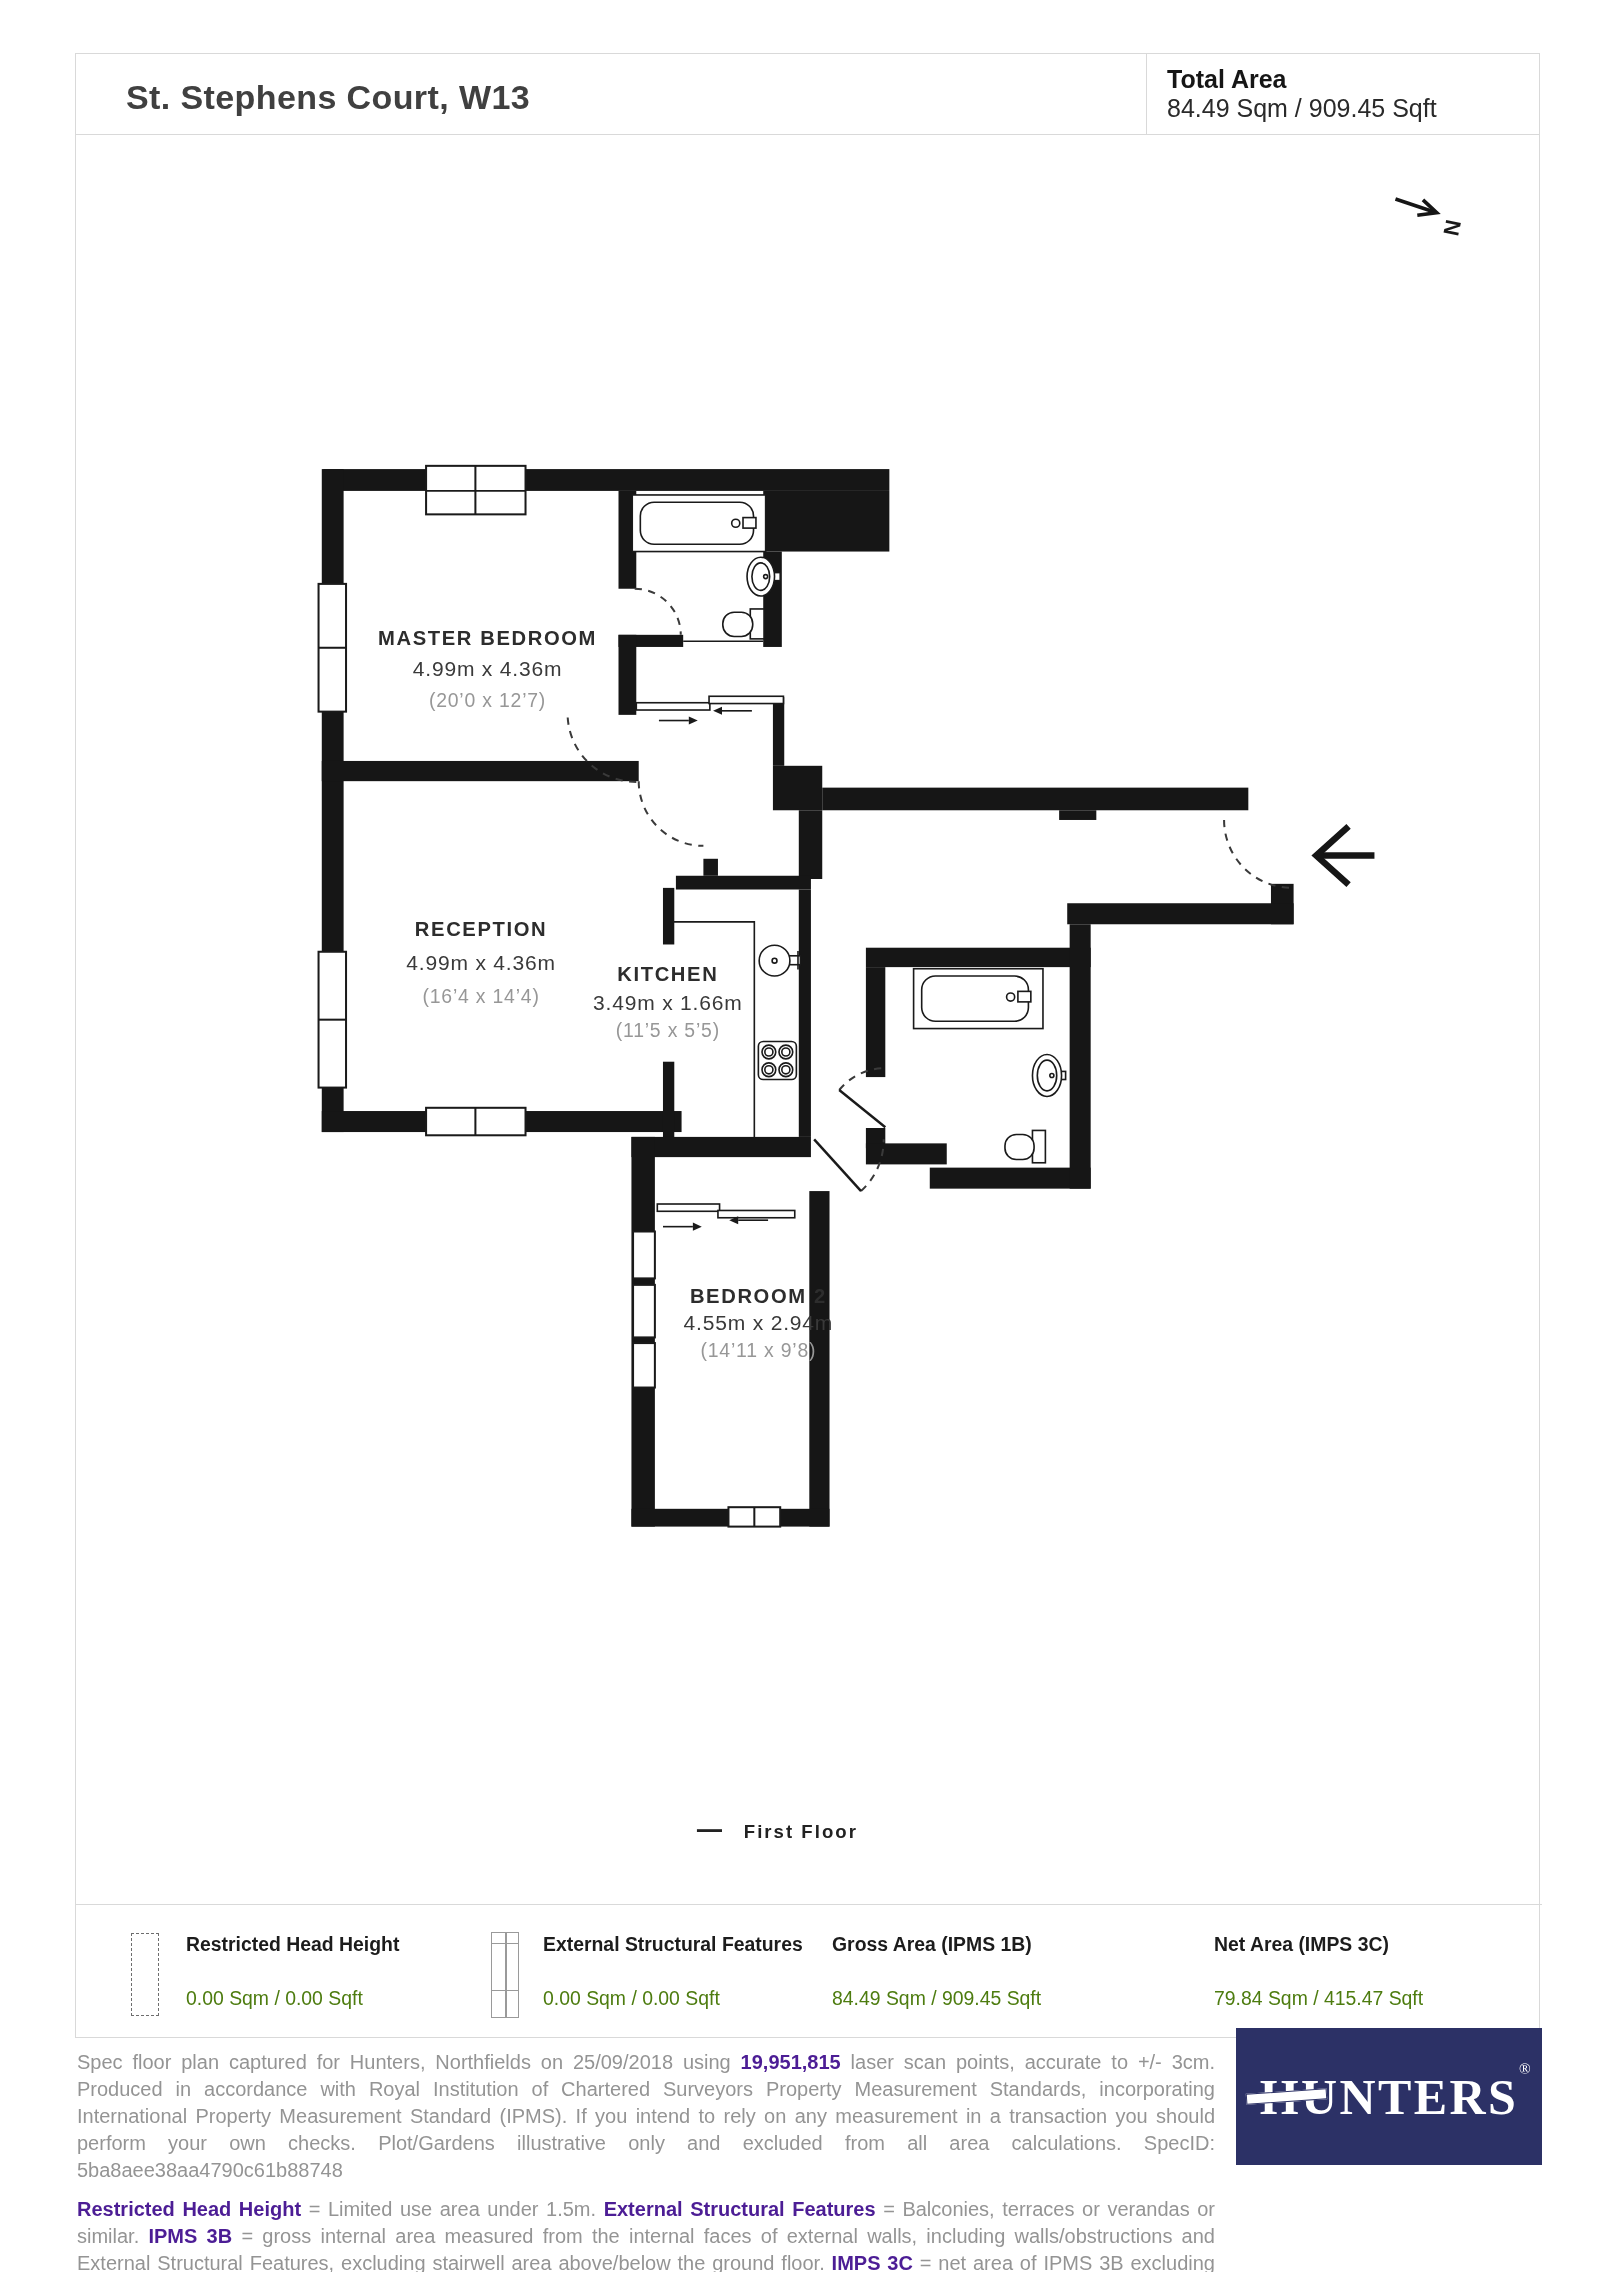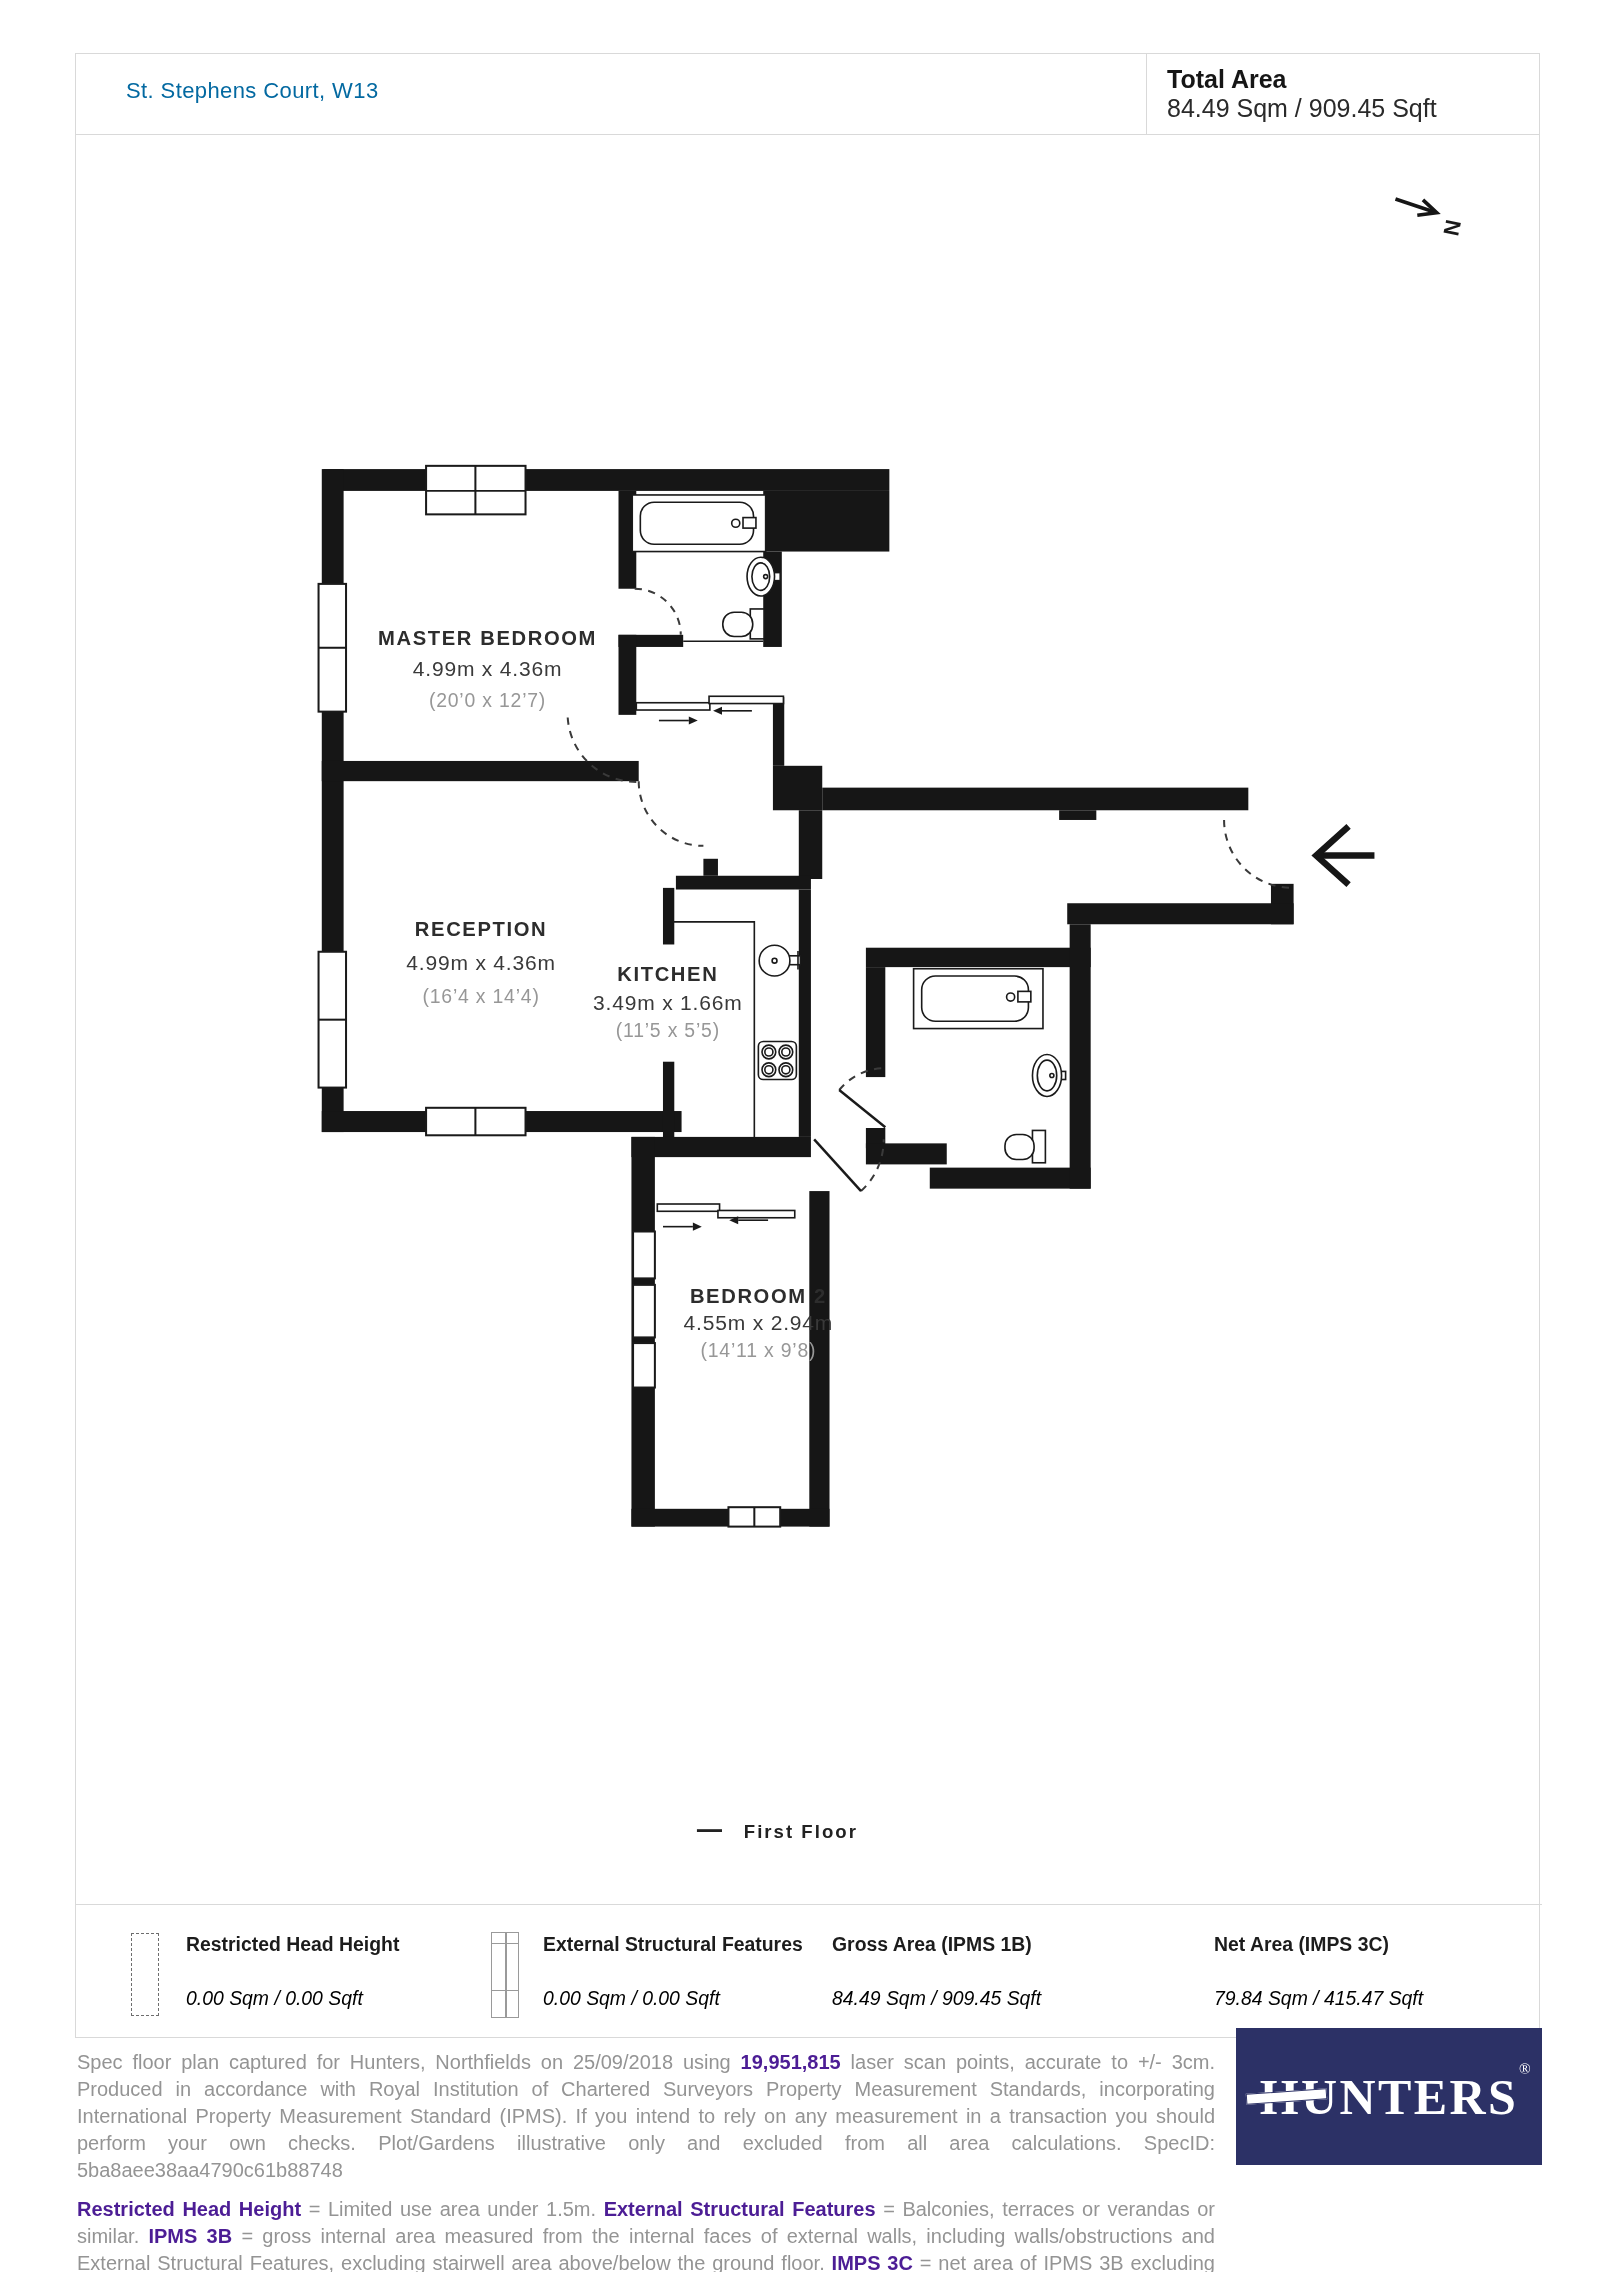--- a/index.html
+++ b/index.html
@@ -3,35 +3,35 @@
 <meta charset="utf-8">
 <title>St. Stephens Court, W13</title>
 <style>
   html,body{margin:0;padding:0;background:#fff;}
   .page{position:relative;width:1617px;height:2273px;background:#ffffff;overflow:hidden;
         font-family:"Liberation Sans",sans-serif;color:#1d1d1d;}
   .frame{position:absolute;left:75px;top:53px;width:1465px;height:1985px;
          border:1.6px solid #d9d9d9;box-sizing:border-box;}
   .header{position:absolute;left:0;top:0;width:100%;height:81px;
           border-bottom:1.6px solid #d9d9d9;box-sizing:border-box;}
-  .header-title{position:absolute;left:50px;top:24px;font-size:22px;font-weight:normal;
-                letter-spacing:0.4px;color:#0369a1;}
+  .header-title{position:absolute;left:50px;top:24px;font-size:34px;font-weight:bold;
+                letter-spacing:0.4px;color:#404040;}
   .header-right{position:absolute;left:1070px;top:0;width:474px;height:81px;
                 border-left:1.6px solid #d9d9d9;box-sizing:border-box;padding:11.3px 0 0 20px;}
   .total-label{font-size:25px;font-weight:bold;color:#161616;line-height:29px;}
   .total-value{font-size:25px;color:#2a2a2a;line-height:29px;}
   .plan-svg{position:absolute;left:0;top:0;width:1617px;height:2273px;}
   .room-name{font-size:25px;font-weight:bold;letter-spacing:2px;fill:#2d2d2d;}
   .room-m{font-size:26px;letter-spacing:1px;fill:#3a3a3a;}
   .room-ft{font-size:24px;letter-spacing:1px;fill:#979797;}
   .floor-label{font-size:23px;font-weight:bold;letter-spacing:2.5px;fill:#222;}
   .legend{position:absolute;left:75px;top:1904px;width:1467px;height:133px;
           border-top:1.6px solid #d9d9d9;box-sizing:border-box;}
   .legend-title{position:absolute;top:28px;font-size:19.4px;font-weight:bold;color:#1c1c1c;white-space:nowrap;}
-  .legend-value{position:absolute;top:82px;font-size:19.4px;color:#000000;white-space:nowrap;font-style:italic;}
+  .legend-value{position:absolute;top:82px;font-size:19.4px;color:#4d7c0f;white-space:nowrap;}
   .icon-restricted{position:absolute;left:56px;top:28px;width:26px;height:81px;
                    border:1.6px dashed #6d6d6d;background:#fff;}
   .icon-external{position:absolute;left:416px;top:27px;width:26px;height:84px;
                  border:1.6px solid #9a9a9a;background:#fff;}
   .icon-external:before{content:"";position:absolute;left:50%;top:0;bottom:0;width:1.6px;background:#9a9a9a;}
   .icon-external:after{content:"";position:absolute;left:0;right:0;top:9.7px;height:1.6px;background:#9a9a9a;
                        box-shadow:0 47px 0 #9a9a9a;}
   .footer{position:absolute;left:77px;top:2049px;width:1138px;font-size:20px;line-height:27px;
           color:#949494;text-align:justify;}
   .footer p{margin:0 0 12px 0;}

